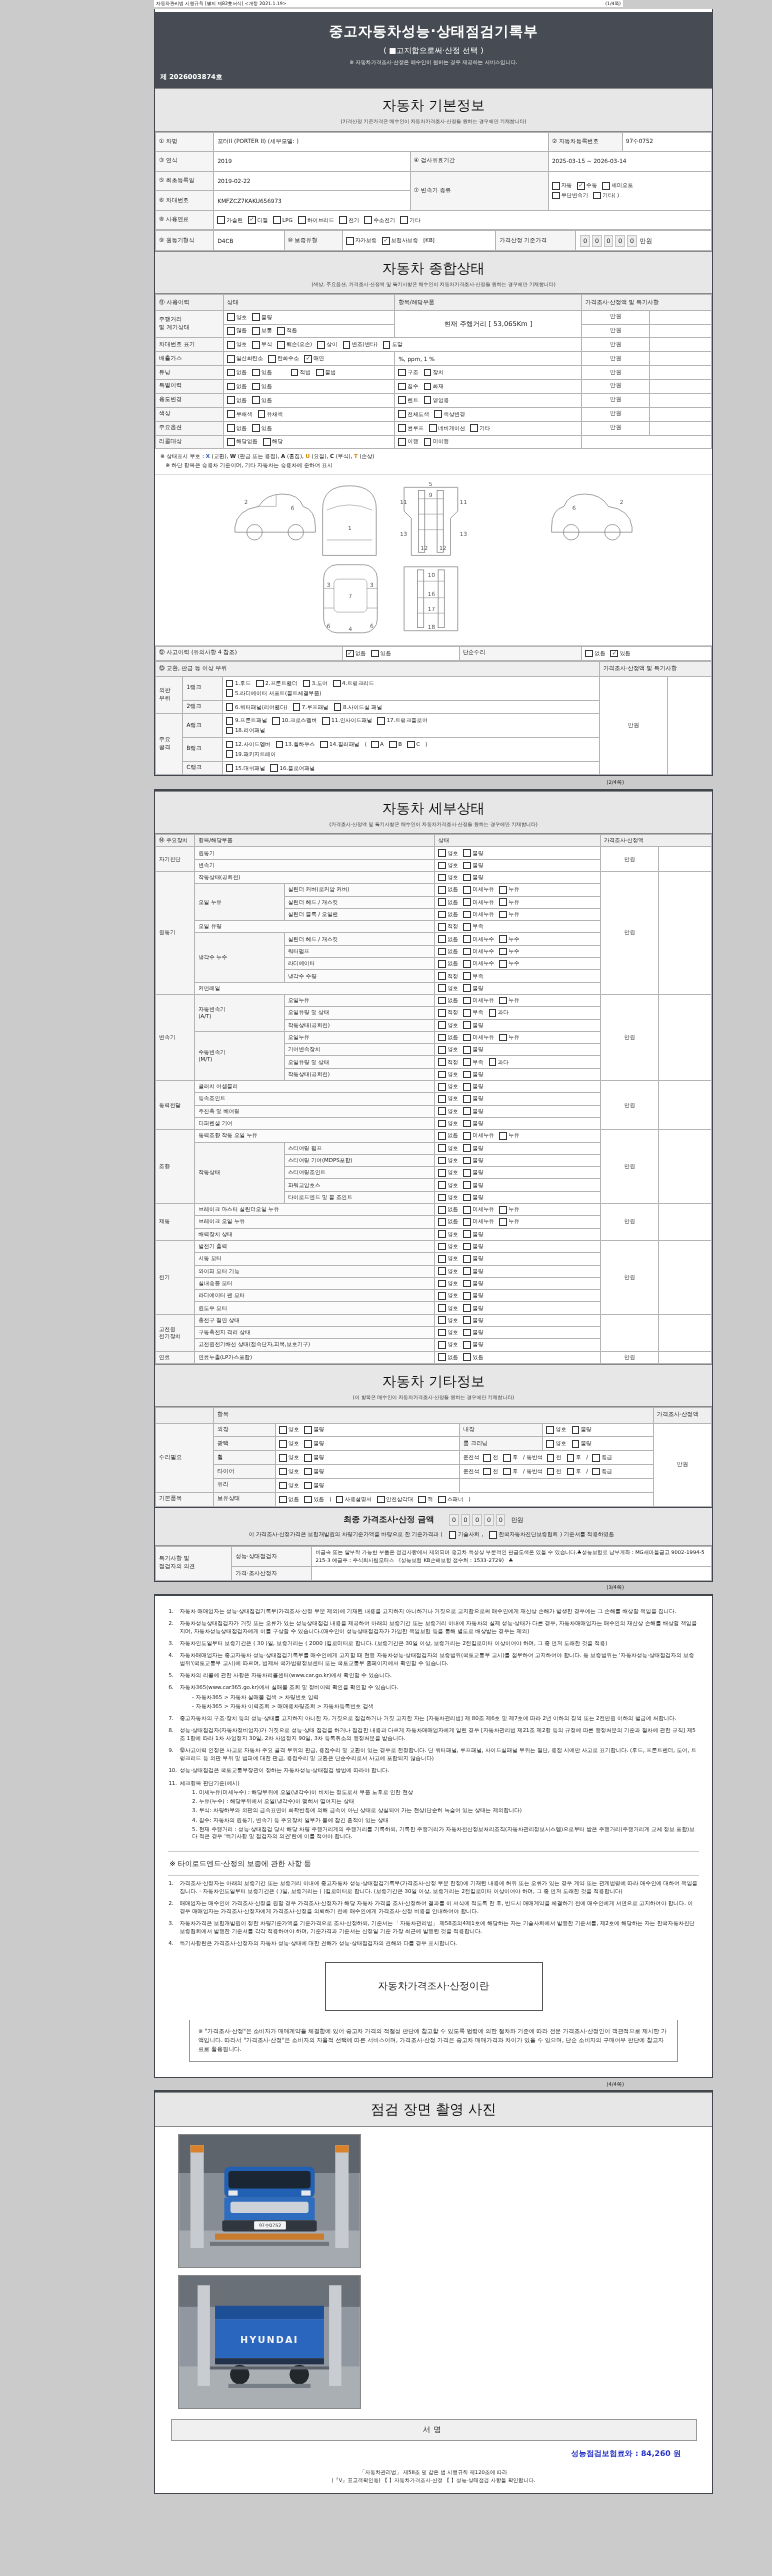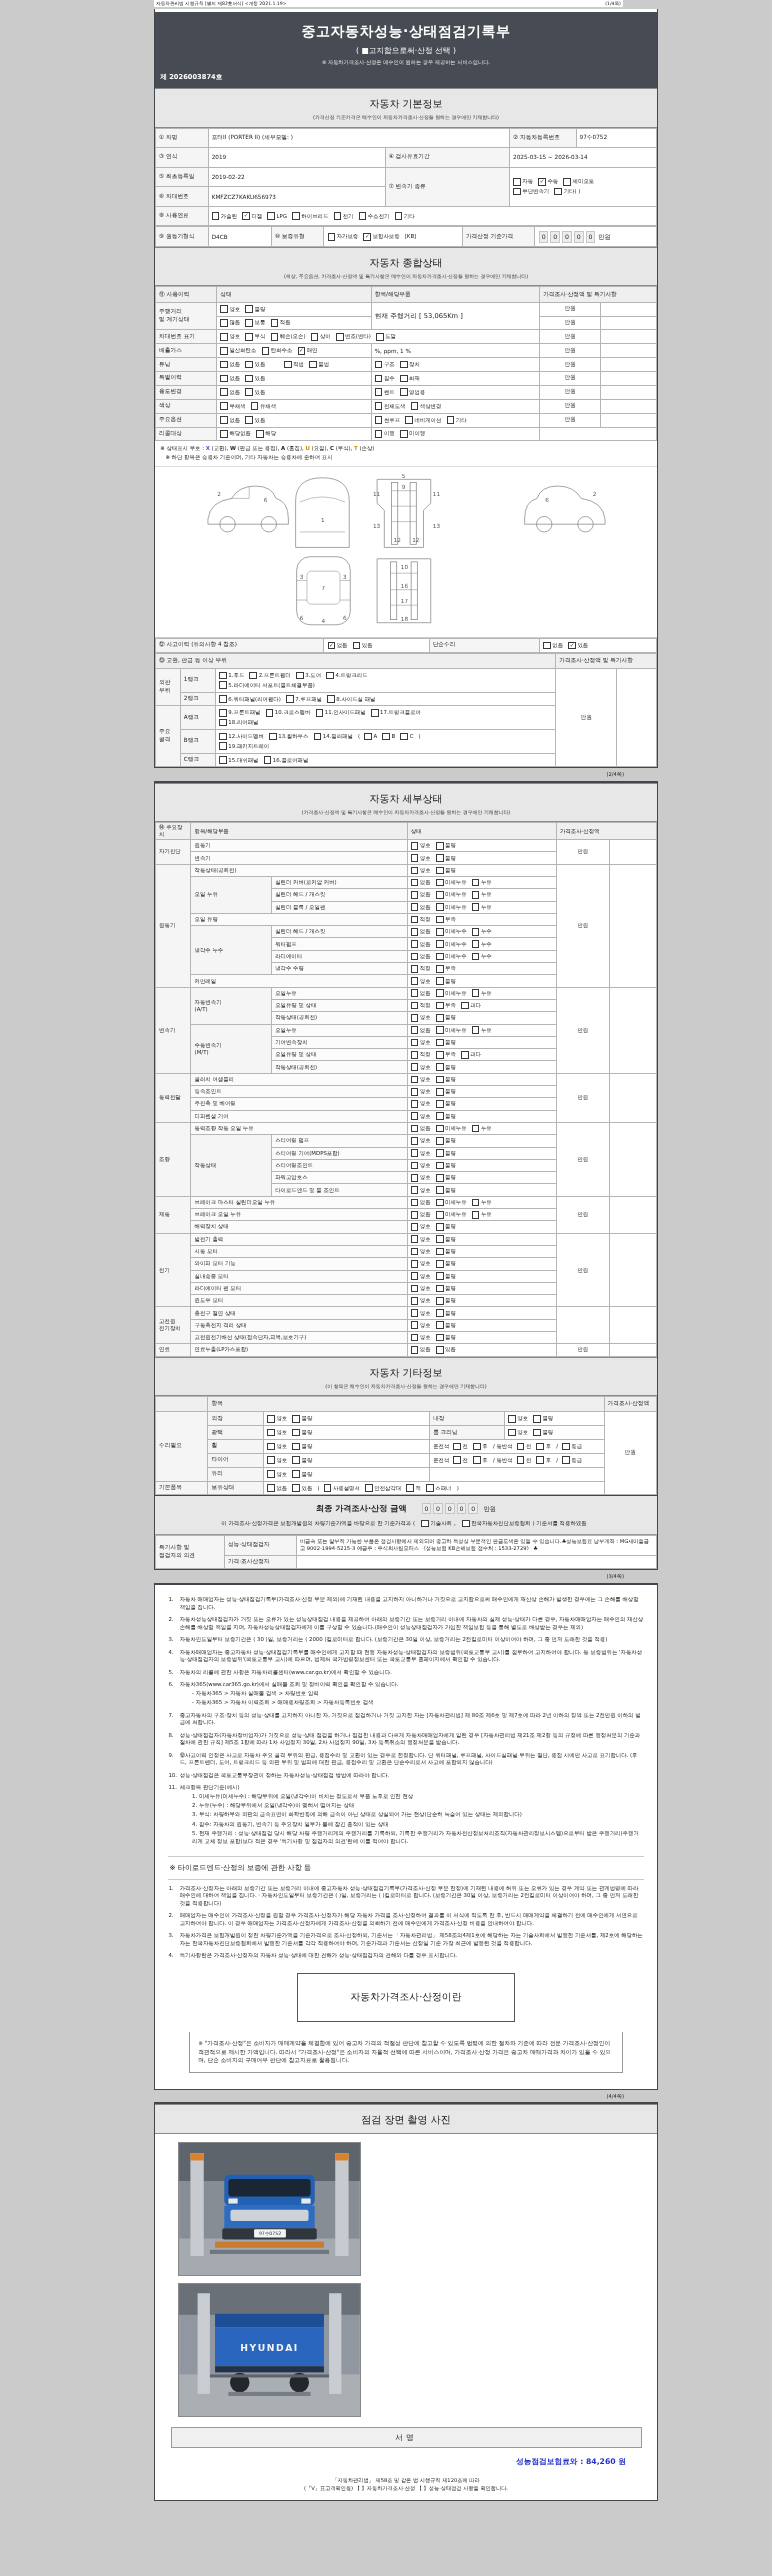--- a/index.html
+++ b/index.html
@@ -1,41 +1,41 @@
 <!DOCTYPE html>
 <html style="font-size:8.2px"><head>
 <meta charset="utf-8">
 <style>
   html,body{margin:0;padding:0}
   body{width:773px;height:2576px;background:#cbcbcb;font-family:"DejaVu Sans","Liberation Sans",sans-serif;color:#222;-webkit-font-smoothing:antialiased}
   .canvas{position:relative;width:773px}
   .topstrip{width:469px;margin:0 auto 0 154px;display:flex;justify-content:space-between;font-size:4.6px;color:#111;background:#fff;padding:1px 2.1px;box-sizing:border-box}
-  .page{width:504px;margin-left:154px;background:#fff;border:1px solid #42474e;border-top-width:2.1px;box-sizing:border-box}
+  .page{width:559px;margin-left:154px;background:#fff;border:1px solid #42474e;border-top-width:2.1px;box-sizing:border-box}
   .pagemark{width:469px;margin-left:154px;text-align:right;font-size:5.2px;color:#222;padding:2.6px 1px}
   
   .dochead{background:#474c54;color:#fff;padding:0 0 6.2px 0}
   .hline{height:3.1px;background:#fff;margin:2.1px 0 11.3px 0}
   .dochead h1{margin:0;text-align:center;font-size:14px;font-weight:bold;letter-spacing:0.5px}
   .dochead .opt{text-align:center;font-size:7.7px;margin-top:4.1px}
   .dochead .note{text-align:center;font-size:5.2px;margin-top:3.1px;color:#e8e8e8}
   .dochead .docno{font-size:6.7px;font-weight:bold;margin:7.2px 0 0 5.2px}
   
   .sectitle{background:#e7e7e7;border-top:0.5px solid #8a8a8a;border-bottom:0.5px solid #8a8a8a;text-align:center;padding:8.2px 0 6.2px}
-  .sectitle h2{margin:0;font-size:10px;font-weight:normal;color:#111}
+  .sectitle h2{margin:0;font-size:14px;font-weight:normal;color:#111}
   .sectitle p{margin:3.1px 0 0;font-size:4.9px;color:#333}
   
   table{border-collapse:collapse;width:100%;table-layout:fixed}
   td{border:0.5px solid #b5b5b5;font-size:5.7px;padding:2.1px 3.1px;vertical-align:middle;word-break:break-all}
   td.lab,td.glab,td.alab,td.midlab,td.rlab,td.vlab,td.lab12,td.lab12b{background:#f5f5f5;white-space:pre-line}
   td.th{background:#efefef;font-size:5.7px;padding:3.1px}
   td.th.l{text-align:left}
   td.price{text-align:center;color:#333}
   td.xcol{background:#fff}
   td.item{background:#fbfbfb}
-  td.odo{font-size:6.7px;text-align:left}
+  td.odo{font-size:6.7px;text-align:center}
   td.optext{font-size:5.2px;line-height:7.7px;word-break:break-all}
   .basic td{height:14.4px}
   #detailtbl td{padding:1px 3.1px;height:9.3px;font-size:5.4px}
   
   .cb{display:inline-flex;align-items:center;margin:0.5px 5.2px 0.5px 0;gap:1.5px;vertical-align:middle}
   .box{display:inline-block;width:5.7px;height:5.7px;border:1px solid #3a3a3a;background:#fff;font-style:normal;font-weight:bold;font-size:5.7px;line-height:5.7px;text-align:center;color:#111}
   .cblbl{font-weight:normal;font-size:5.4px}
   .ctext{margin-right:4.1px;font-size:5.4px}
   .br{display:block;height:1px}
   .gap{display:inline-block;width:13.4px}

